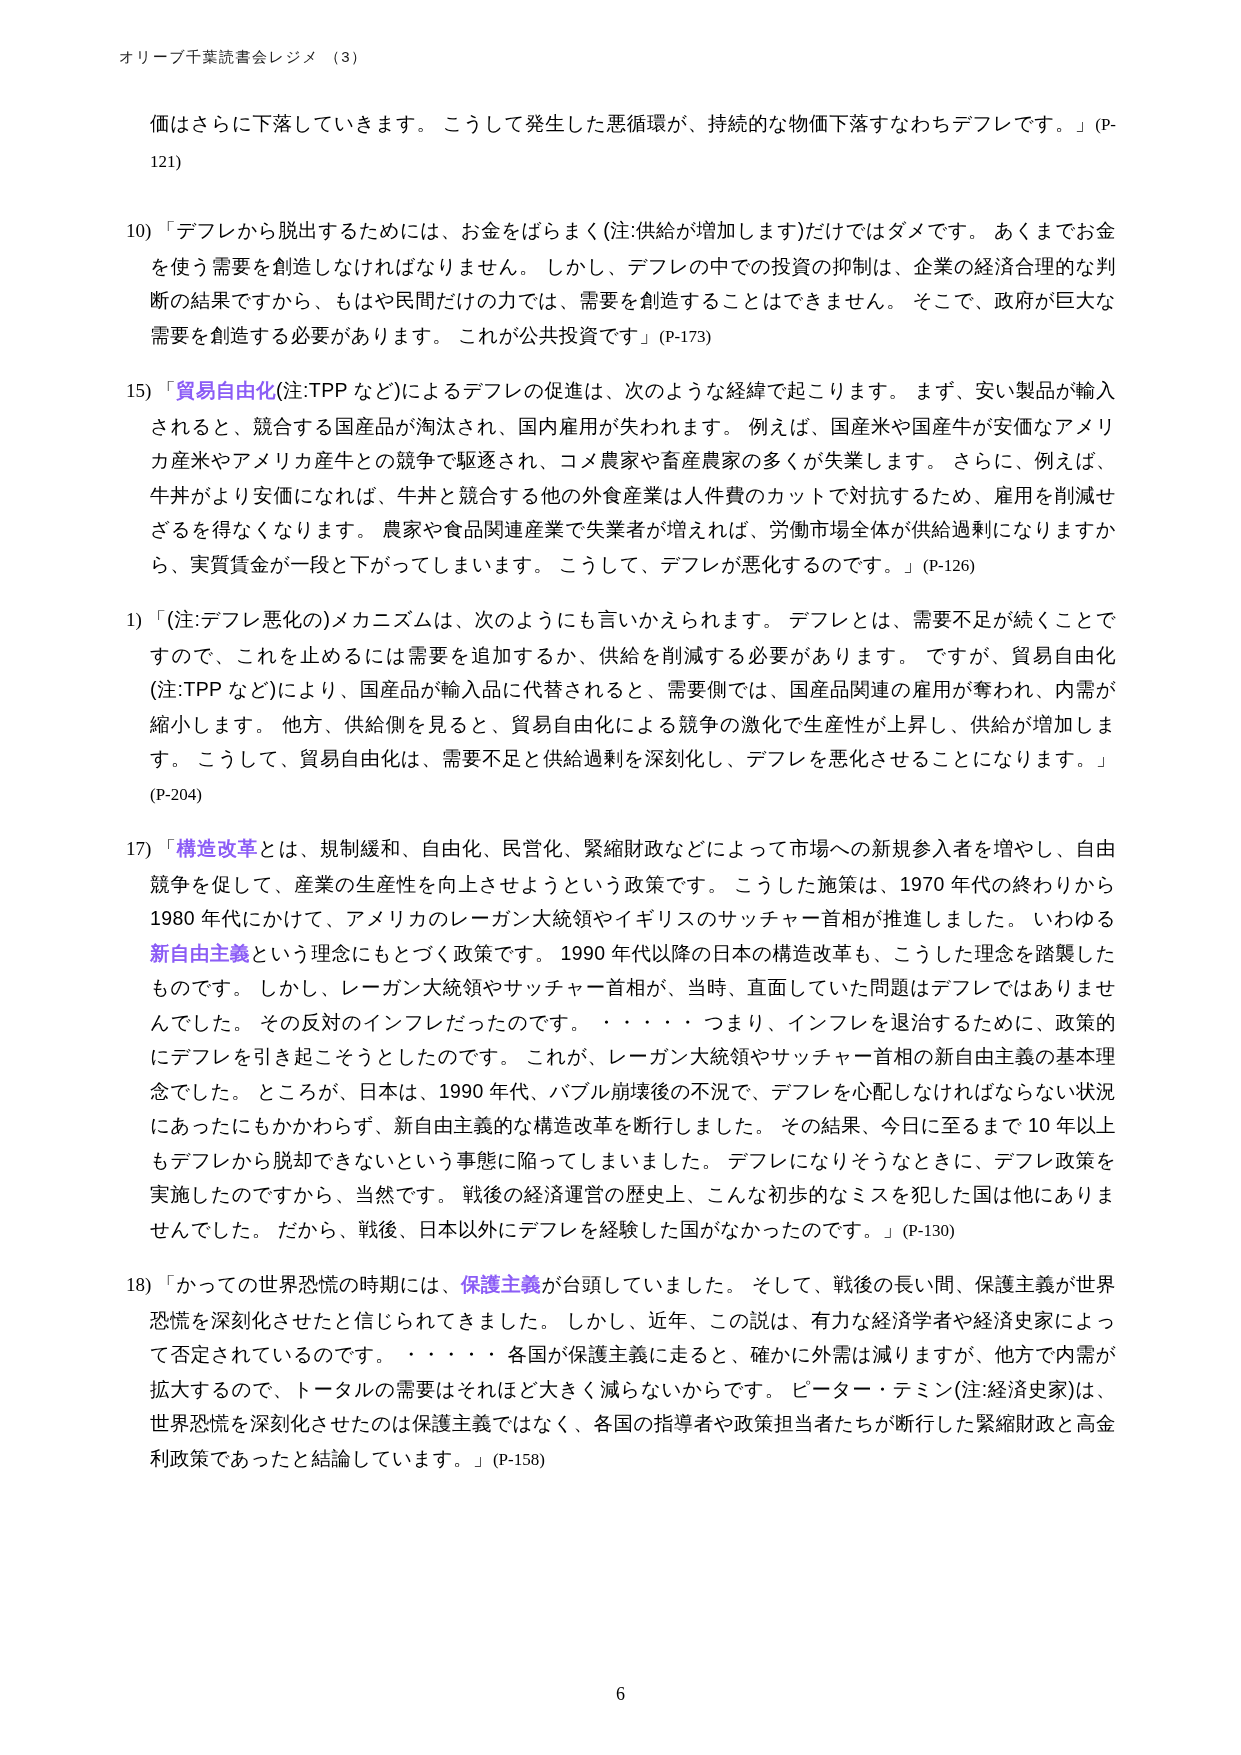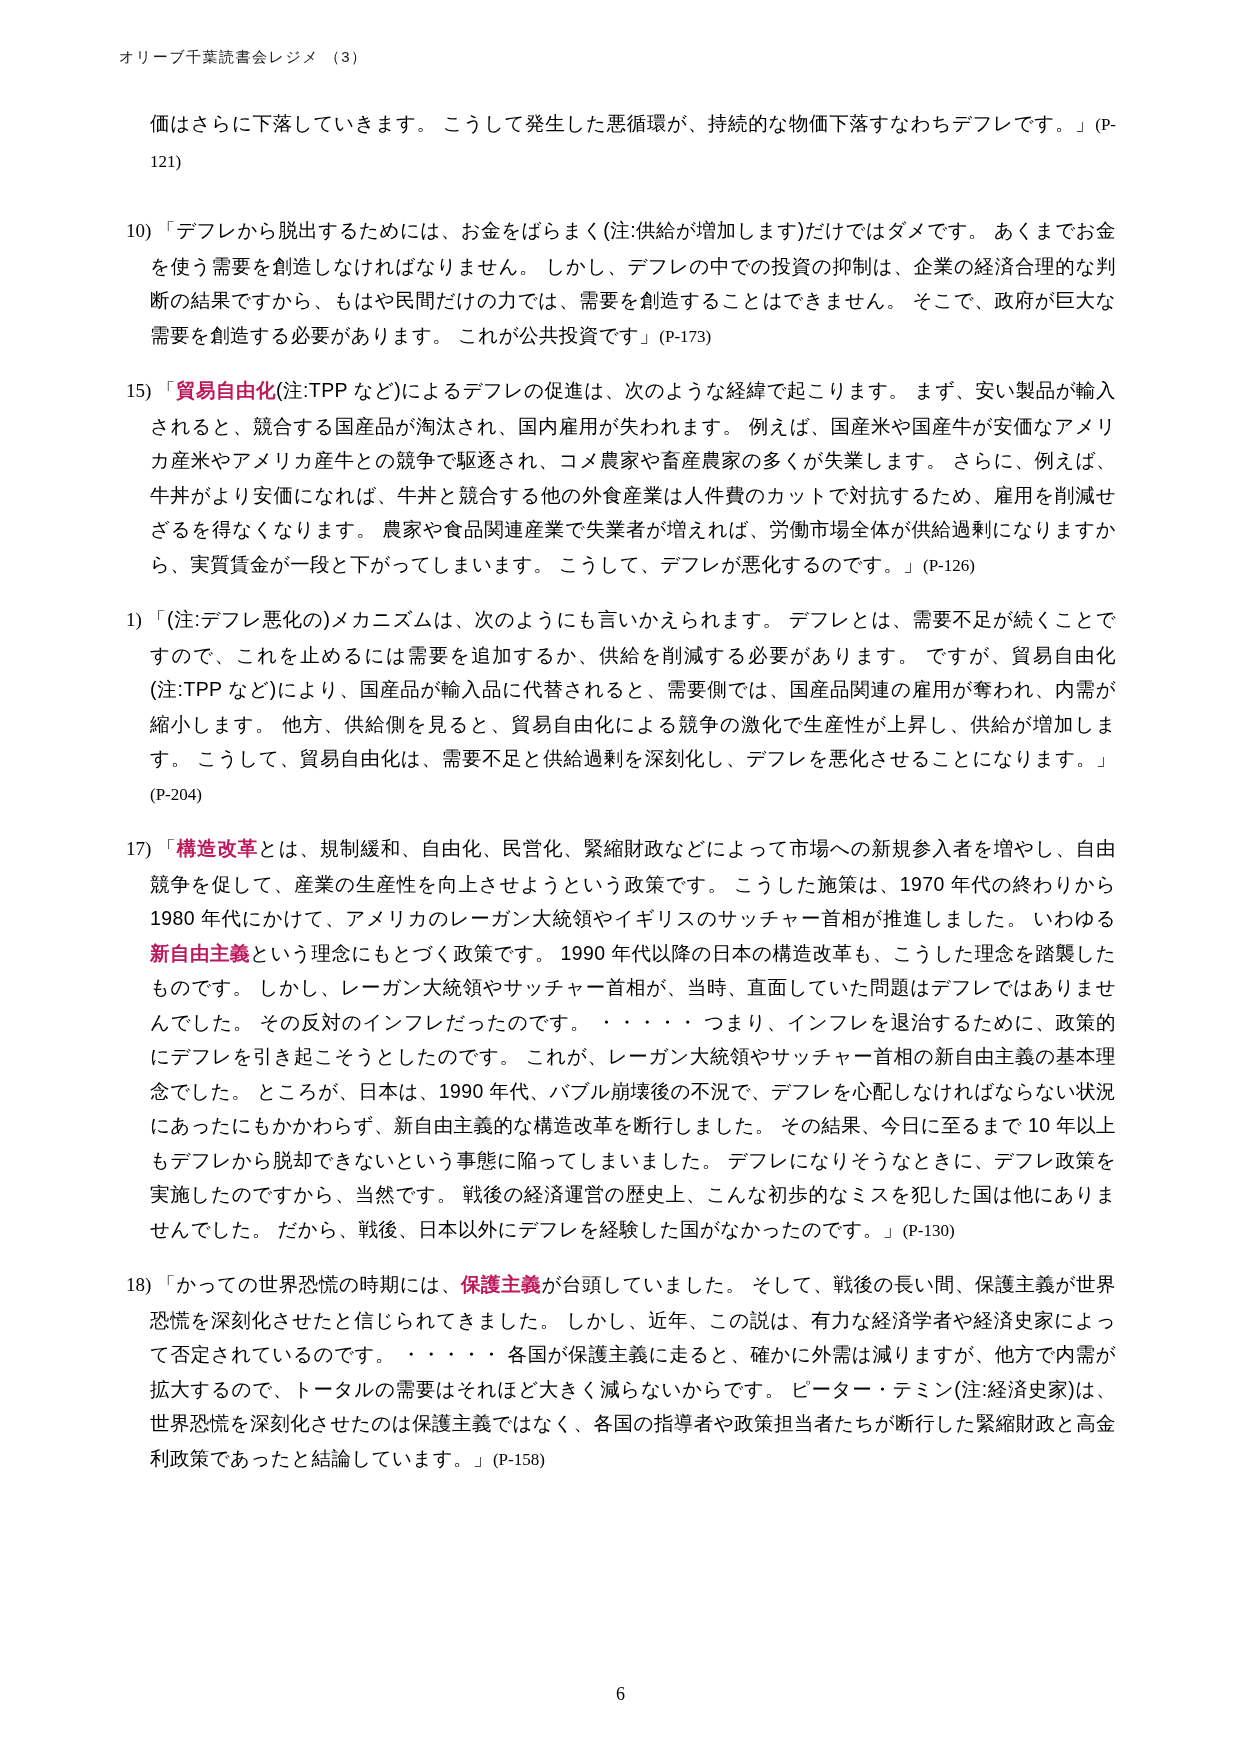--- a/index.html
+++ b/index.html
@@ -20,21 +20,21 @@
   p.para{
     margin:0 0 19px 0;
     font-size:19.5px;line-height:34.5px;letter-spacing:0.4px;
   }
   p.intro{margin-bottom:34px;}
   p.numbered{text-indent:-24px;}
   .pnum{
     font-family:"Liberation Serif","DejaVu Serif",serif;
     font-size:19px;letter-spacing:0;
   }
-  .seg-term{font-weight:bold;color:#be185d;}
+  .seg-term{font-weight:bold;color:#8b5cf6;}
   .seg-cite{
     font-family:"Liberation Serif","DejaVu Serif",serif;
     font-size:17px;letter-spacing:0;
   }
   .page-footer{
     position:absolute;left:0;right:0;top:1684px;
     text-align:center;
     font-family:"Liberation Serif","DejaVu Serif",serif;
     font-size:18px;
   }

